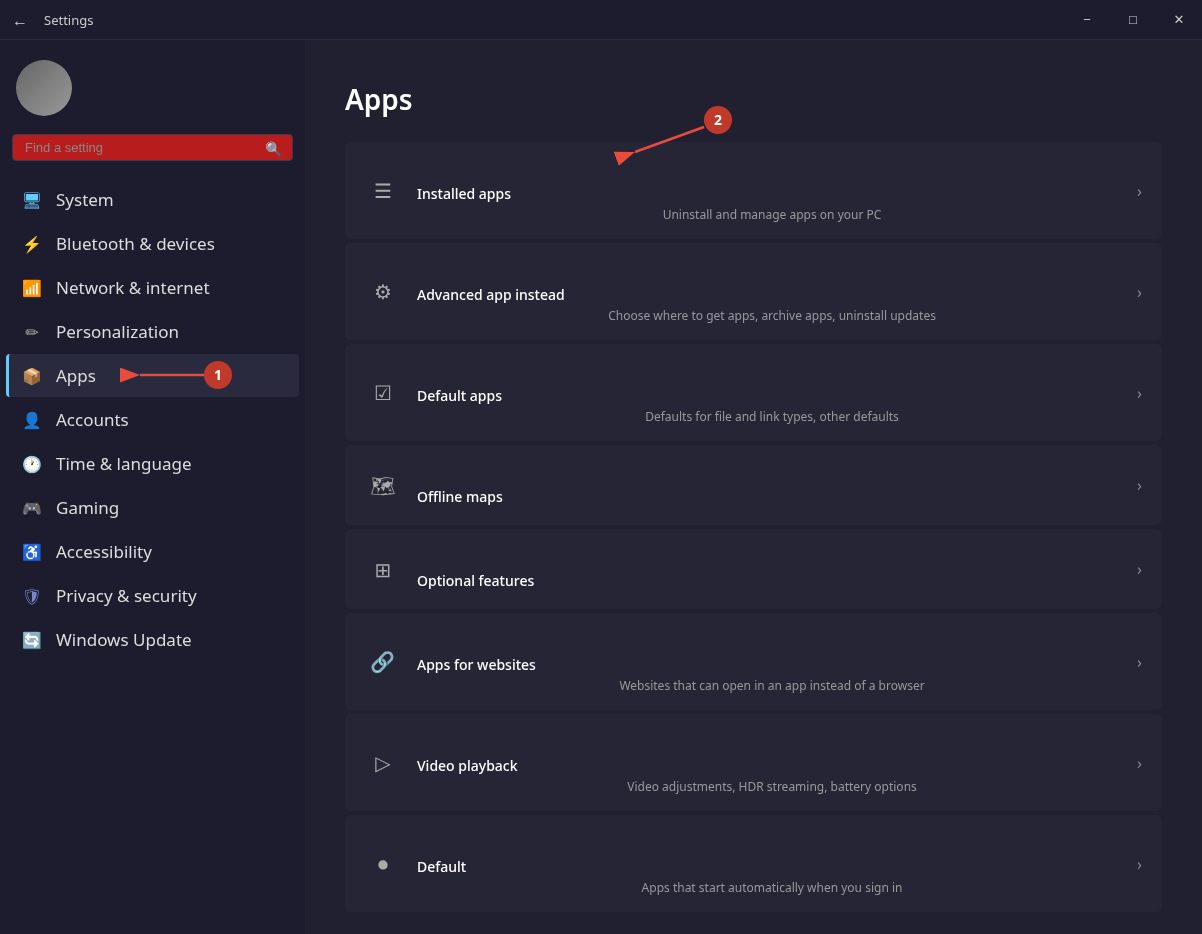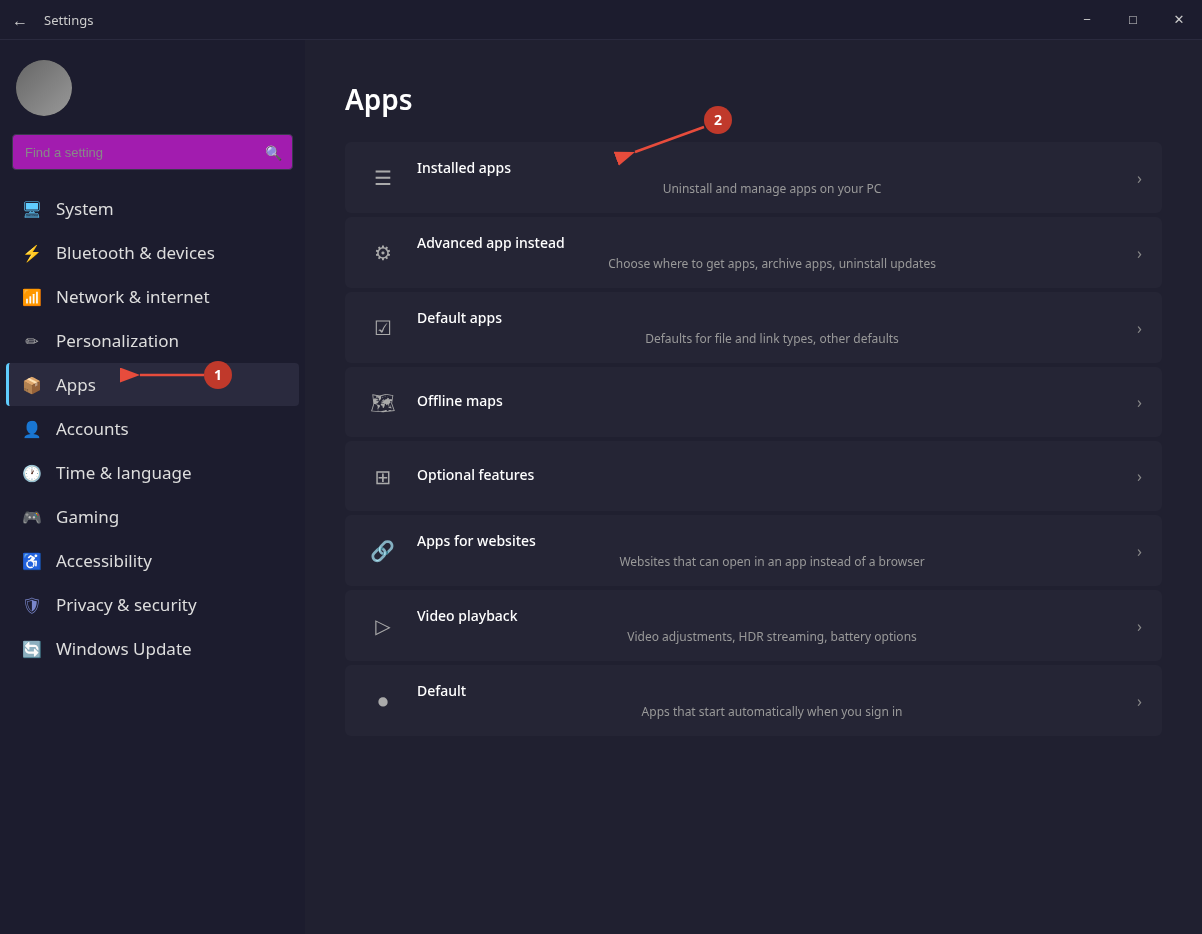--- a/index.html
+++ b/index.html
@@ -85,22 +85,22 @@
       background: linear-gradient(135deg, #666, #999);
       border-radius: 50%;
     }
 
     .search-bar {
       margin: 8px 12px 16px 12px;
       position: relative;
     }
     .search-input {
       width: 100%;
-      height: 36px;
-      background: #a21caf;
+      height: 27px;
+      background: #b91c1c;
       border: 1px solid #3a3a4e;
       border-radius: 4px;
       color: #ccc;
       font-size: 13px;
       padding: 0 36px 0 12px;
       outline: none;
     }
     .search-input::placeholder { color: #888; }
     .search-icon-wrap {
       position: absolute;
@@ -180,20 +180,21 @@
       align-items: center;
       justify-content: center;
       flex-shrink: 0;
       margin-right: 16px;
       font-size: 20px;
       color: #aaa;
     }
 
     .settings-item-text {
       flex: 1;
+      margin-top: 26px;
     }
     .settings-item-title {
       font-size: 14px;
       font-weight: 500;
       color: #fff;
       margin-bottom: 3px;
     }
     .settings-item-desc {
       font-size: 12px;
       color: #999;

